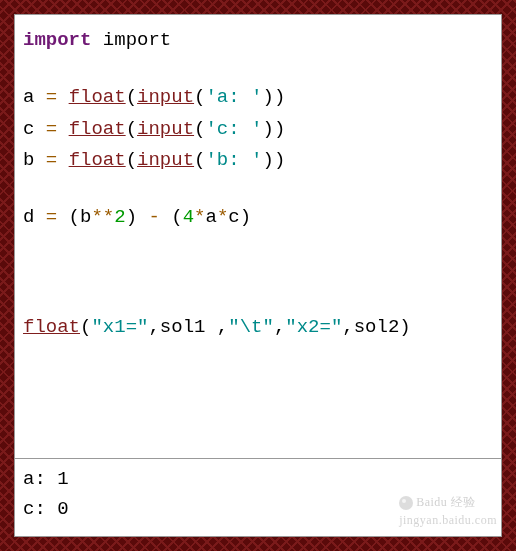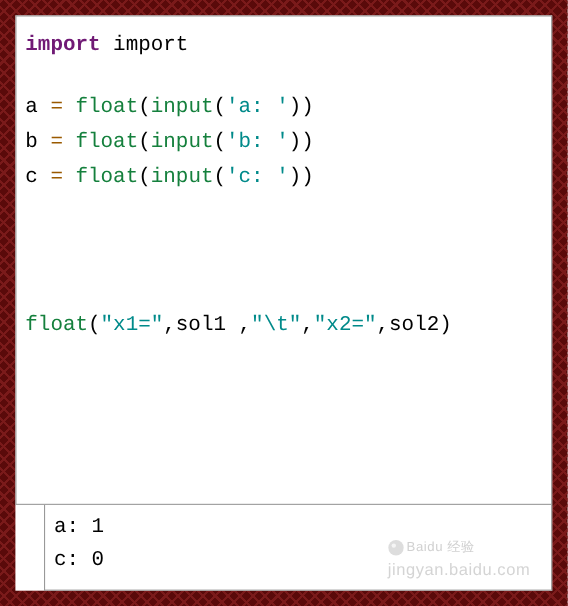--- a/index.html
+++ b/index.html
@@ -27,34 +27,33 @@
     padding: 10px 8px 8px 8px;
     line-height: 1.65;
     flex: 1;
   }
   .output-box {
     border: 1px solid #999;
     border-top: none;
     padding: 6px 8px 12px 8px;
     line-height: 1.55;
     position: relative;
-    margin-left: 26px;
   }
   .line { white-space: pre; color: #000; }
   .kw { color: #701a75; font-weight: bold; }
-  .fn { color: #15803d; }
+  .fn { color: #7f1d1d; text-decoration: underline; }
   .op { color: #9a5a00; }
   .str { color: #008a8a; }
   .num { color: #009a00; }
   .spacer { height: 26px; }
   .watermark {
     position: absolute;
-    right: 19px;
+    right: 4px;
     bottom: 6px;
-    font-family: Liberation Sans, sans-serif;
+    font-family: Liberation Serif, serif;
     font-size: 12px;
     color: rgba(170,170,170,0.55);
     letter-spacing: 0.5px;
     pointer-events: none;
   }
   .wm-logo {
     display: inline-block;
     width: 14px; height: 14px;
     border-radius: 50%;
     background: rgba(180,180,180,0.45);
@@ -65,37 +64,38 @@
   .wm-logo::before {
     content: "";
     position: absolute;
     left: 3px; top: 3px;
     width: 4px; height: 4px;
     border-radius: 50%;
     background: rgba(255,255,255,0.7);
   }
   .wm-sub {
     display: block;
-    font-size: 15px;
+    font-size: 12px;
     text-align: right;
     color: rgba(170,170,170,0.5);
   }
 </style>
 </head>
 <body>
 
 <div class="panel">
 
   <div class="code-box">
     <div class="line"><span class="kw">import</span><span> import</span></div>
     <div class="spacer"></div>
     <div class="line"><span>a </span><span class="op">= </span><span class="fn">float</span><span>(</span><span class="fn">input</span><span>(</span><span class="str">'a: '</span><span>))</span></div>
+    <div class="line"><span>c </span><span class="op">= </span><span class="fn">float</span><span>(</span><span class="fn">input</span><span>(</span><span class="str">'c: '</span><span>))</span></div>
     <div class="line"><span>b </span><span class="op">= </span><span class="fn">float</span><span>(</span><span class="fn">input</span><span>(</span><span class="str">'b: '</span><span>))</span></div>
-    <div class="line"><span>c </span><span class="op">= </span><span class="fn">float</span><span>(</span><span class="fn">input</span><span>(</span><span class="str">'c: '</span><span>))</span></div>
     <div class="spacer"></div>
+    <div class="line"><span>d </span><span class="op">=</span><span> (b</span><span class="op">**</span><span class="num">2</span><span>) </span><span class="op">-</span><span> (</span><span class="num">4</span><span class="op">*</span><span>a</span><span class="op">*</span><span>c)</span></div>
     <div class="spacer"></div>
     <div class="spacer"></div>
     <div class="spacer"></div>
     <div class="line"><span class="fn">float</span><span>(</span><span class="str">"x1="</span><span>,sol1 ,</span><span class="str">"\t"</span><span>,</span><span class="str">"x2="</span><span>,sol2)</span></div>
   </div>
 
   <div class="output-box">
     <div class="line">a: 1</div>
     <div class="line">c: 0</div>
     <div class="watermark">

